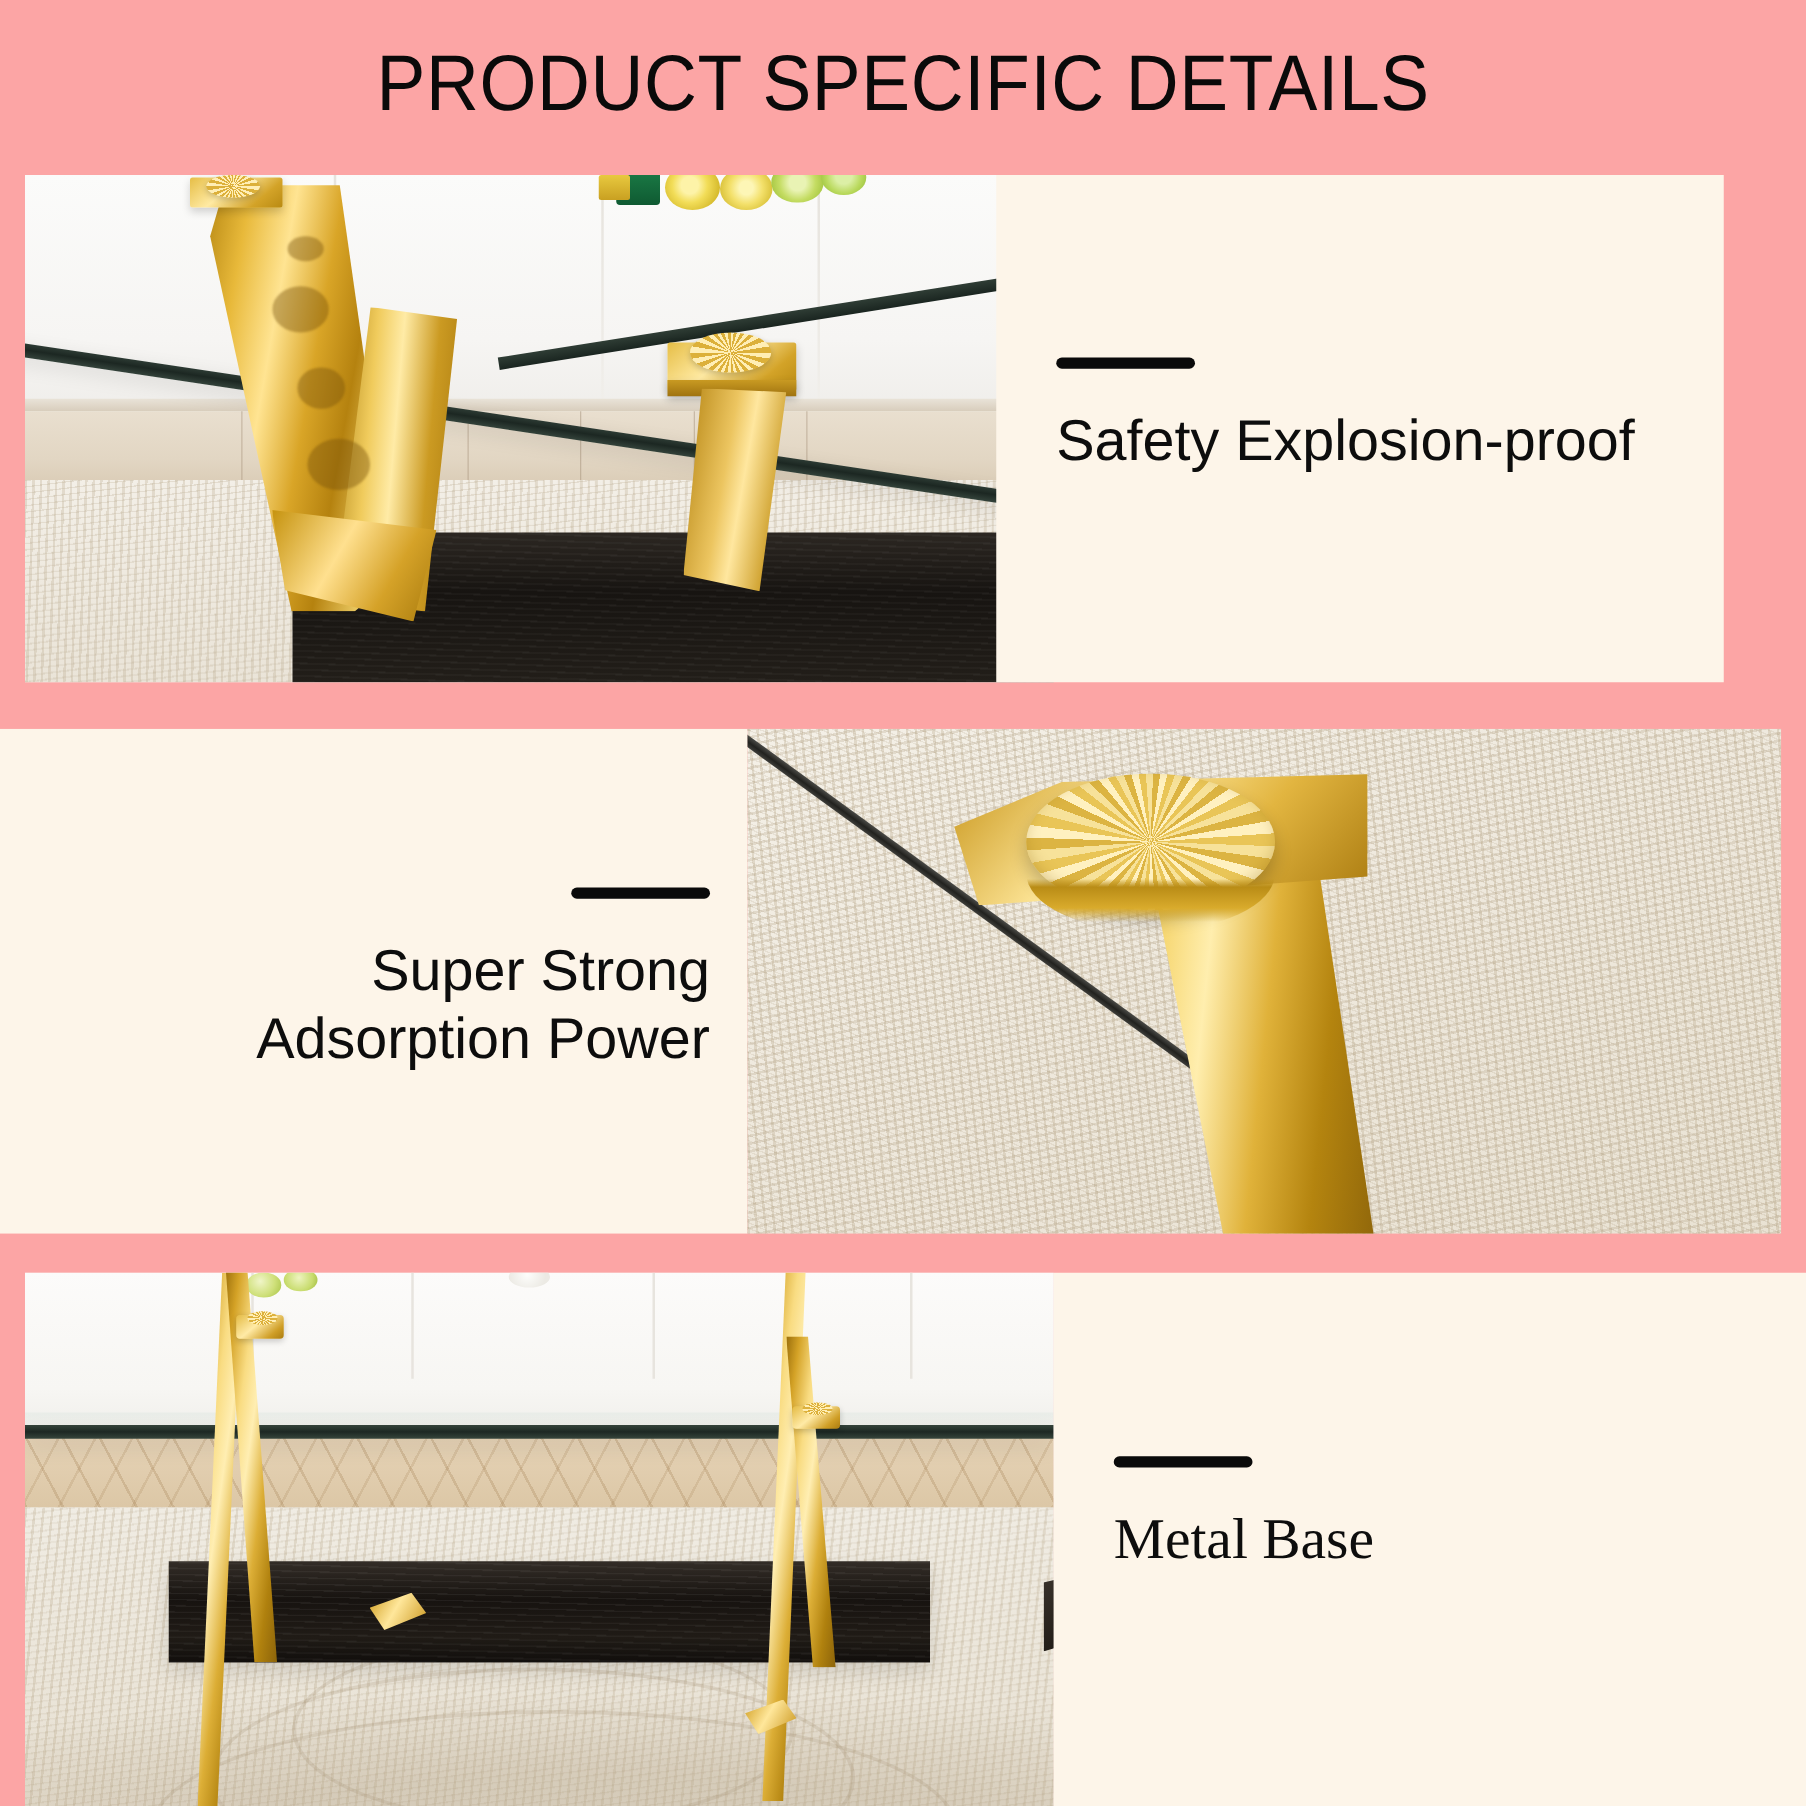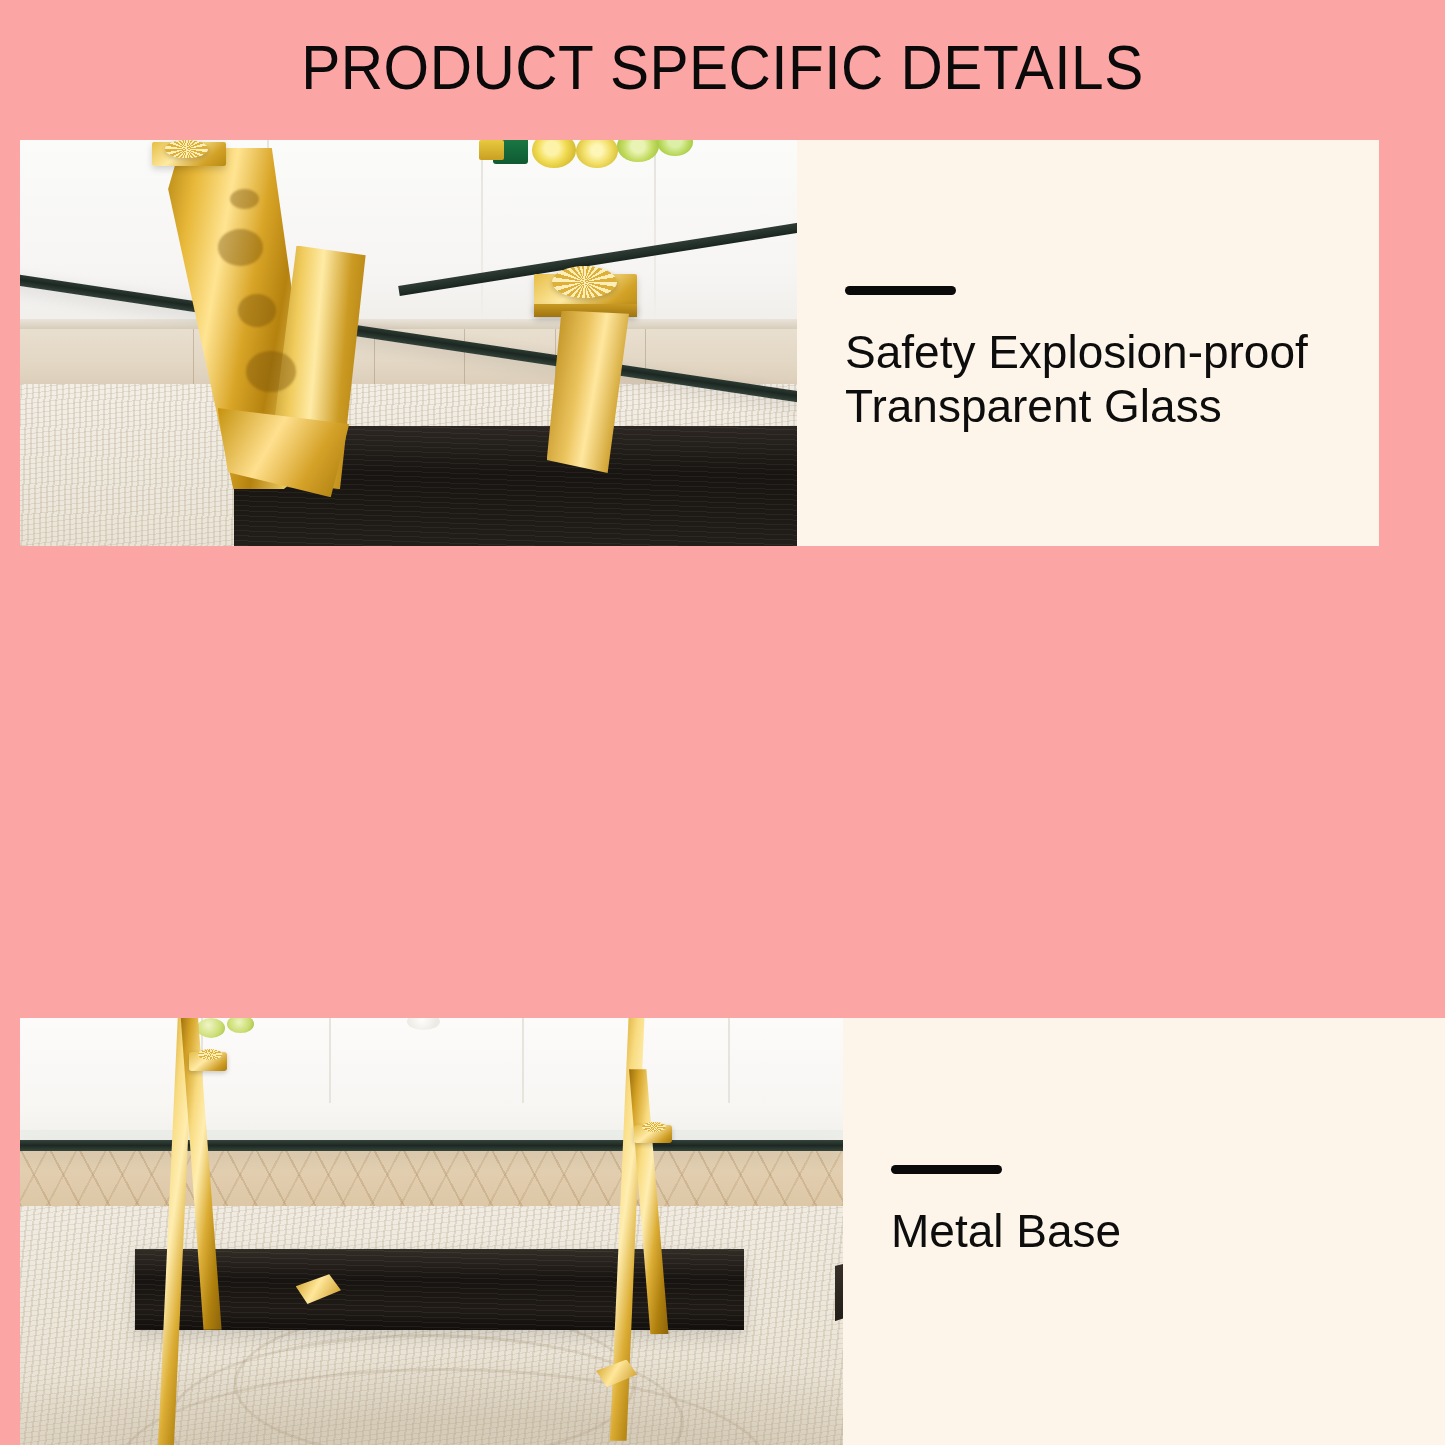--- a/index.html
+++ b/index.html
@@ -51,21 +51,21 @@
   #panel2 .textblock{left:0;top:0;width:598px;height:404px;}
   #panel2 .photo{left:598px;top:0;width:827px;height:404px;}
   #p2-dash{position:absolute;right:30px;top:127px;width:111px;}
   #p2-head{position:absolute;right:30px;top:166px;text-align:right;}
 
   
   #panel3{left:20px;top:1018px;width:1425px;height:427px;}
   #panel3 .photo{left:0;top:0;width:823px;height:427px;}
   #panel3 .textblock{left:823px;top:0;width:602px;height:427px;}
   #p3-dash{position:absolute;left:48px;top:147px;width:111px;}
-  #p3-head{position:absolute;left:48px;top:186px;text-align:left;}
+  #p3-head{position:absolute;left:48px;top:186px;text-align:left;font-family:Liberation Serif, serif;}
 
   
   #photo1{background:#f7f5f2;}
   #photo1 .cabinet{
     position:absolute;left:0;top:0;width:100%;height:54%;
     background:
       linear-gradient(180deg,#fbfbfa 0%,#f6f5f3 60%,#eceae6 100%);
   }
   #photo1 .cabdoor{
     position:absolute;top:0;width:2px;height:50%;
@@ -299,25 +299,42 @@
       <div class="cap" style="left:62.5%;top:33%;width:12.5%;height:9.5%;border-radius:2px;"></div>
       <div class="capdisc" style="left:64.6%;top:31%;width:8%;height:8%;"></div>
       <div class="cap" style="left:62.5%;top:40.5%;width:12.5%;height:3%;background:linear-gradient(180deg,#c99a22,#9f7310);"></div>
       <div style="position:absolute;left:64%;top:42%;width:10%;height:40%;background:linear-gradient(100deg,#b2810f,#ecc560 40%,#ffe79f 55%,#c8971e 85%);clip-path:polygon(18% 0%,100% 2%,74% 100%,0% 92%);"></div>
     </div>
 
     <div class="textblock">
       <span class="dash" id="p1-dash"></span>
       <div class="headline" id="p1-head">
         <div>Safety Explosion-proof</div>
-        <div>Transparent Glass</div>
       </div>
     </div>
   </div>
 
+  <div class="panel" id="panel2">
+
+    <div class="textblock">
+      <span class="dash" id="p2-dash"></span>
+      <div class="headline" id="p2-head">
+        <div>Super Strong</div>
+        <div>Adsorption Power</div>
+      </div>
+    </div>
+
+    <div class="photo" id="photo2">
+      <div class="glassedge"></div>
+      <div class="leg"></div>
+      <div class="legplate"></div>
+      <div class="disc"></div>
+      <div class="discrim"></div>
+    </div>
+  </div>
 
   <div class="panel" id="panel3">
 
     <div class="photo" id="photo3">
       <div class="wall"></div>
       <div class="cabseam" style="left:22%;"></div>
       <div class="cabseam" style="left:37.5%;"></div>
       <div class="cabseam" style="left:61%;"></div>
       <div class="cabseam" style="left:86%;"></div>
       <div class="greenball" style="left:21.5%;top:0%;width:3.4%;height:4.6%;background:radial-gradient(circle at 40% 35%,#f0f5c8,#cfe07a 55%,#a9c447 95%);"></div>

